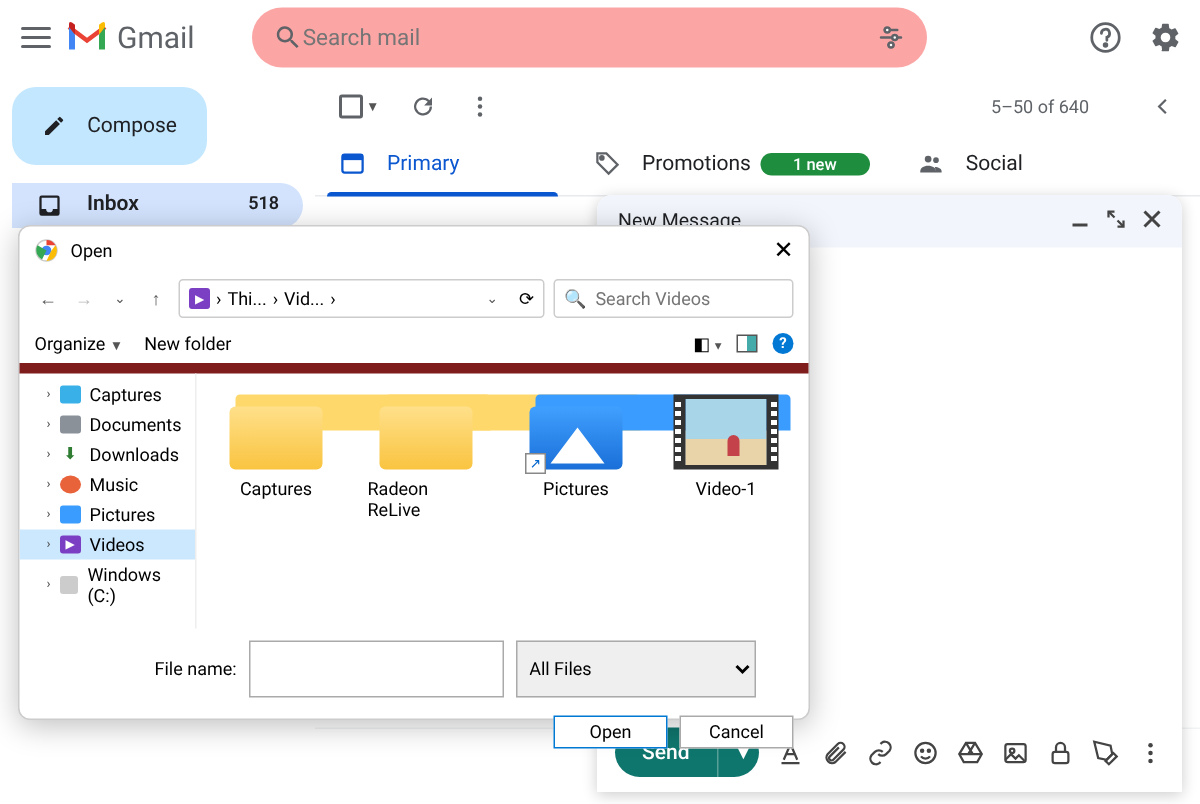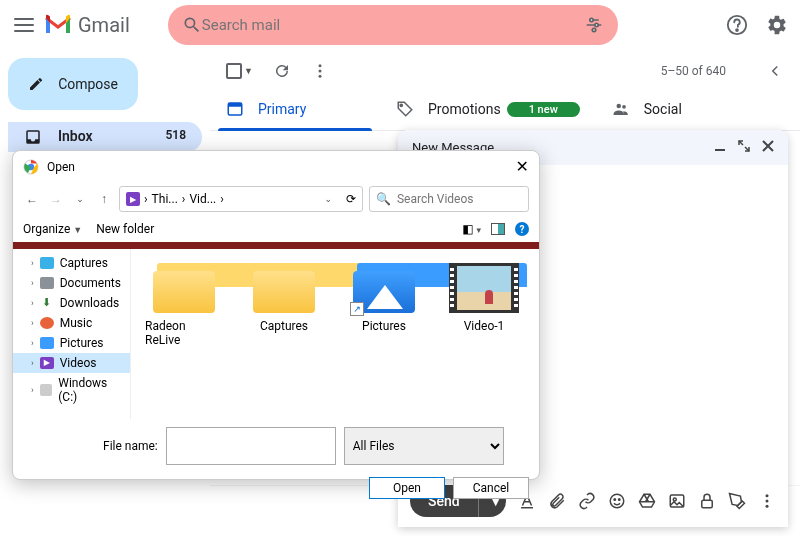--- a/index.html
+++ b/index.html
@@ -27,21 +27,21 @@
 .tab.active::after{content:'';position:absolute;bottom:-1px;left:8px;right:8px;height:3px;background:#0b57d0;border-radius:3px 3px 0 0}
 .badge{background:#1e8e3e;color:#fff;font-size:11px;padding:1px 22px;border-radius:9px;font-weight:500}
 .pagination{color:#5f6368;font-size:12px;margin-left:auto;margin-right:20px}
 .mail-row{display:flex;align-items:center;gap:14px;padding:8px 16px;border-bottom:1px solid #f1f3f4}
 
 .compose-window{position:absolute;right:12px;top:130px;width:390px;background:#fff;border-radius:10px 10px 0 0;box-shadow:0 2px 10px rgba(0,0,0,0.2);z-index:5}
 .compose-header{background:#f2f6fc;padding:10px 14px;display:flex;align-items:flex-start;border-radius:10px 10px 0 0;font-size:13px}
 .compose-header .actions{margin-left:auto;display:flex;gap:12px}
 .compose-body{height:310px}
 .compose-footer{display:flex;align-items:center;gap:12px;padding:10px 12px}
-.send-btn{background:#404040;color:#fff;border-radius:18px;display:flex;align-items:center;overflow:hidden;cursor:pointer}
+.send-btn{background:#0f766e;color:#fff;border-radius:18px;display:flex;align-items:center;overflow:hidden;cursor:pointer}
 .send-btn .main-send{padding:8px 18px;font-weight:500}
 .send-btn .arrow{padding:8px 10px;border-left:1px solid rgba(255,255,255,0.3)}
 .compose-footer .tools{display:flex;gap:12px;align-items:center;color:#444}
 
 .file-dialog{position:absolute;left:12px;top:150px;width:528px;height:330px;background:#fff;border:1px solid #ccc;border-radius:8px;box-shadow:0 4px 20px rgba(0,0,0,0.25);z-index:10;font-family:'Segoe UI',sans-serif;font-size:12px;color:#000}
 .fd-title{display:flex;align-items:center;padding:6px 10px;gap:8px}
 .fd-title .close{margin-left:auto;font-size:16px;cursor:pointer}
 .fd-nav{display:flex;align-items:center;gap:6px;padding:4px 10px}
 .fd-nav .arrow-btn{width:18px;text-align:center;cursor:pointer;color:#555}
 .fd-path{flex:1;border:1px solid #ccc;border-radius:3px;height:26px;display:flex;align-items:center;padding:0 6px;gap:4px}
@@ -339,28 +339,28 @@
           <span class="sq" style="background:#ccc"></span>
           <span>Windows (C:)</span>
         </div>
     </div>
     <div class="fd-files">
       <div class="fd-file">
           <div class="folder-ico">
             <div class="tab"></div>
             <div class="body"></div>
           </div>
-          <span>Radeon ReLive</span>
+          <span>Captures</span>
         </div>
       <div class="fd-file">
           <div class="folder-ico">
             <div class="tab"></div>
             <div class="body"></div>
           </div>
-          <span>Captures</span>
+          <span>Radeon ReLive</span>
         </div>
       <div class="fd-file">
           <div class="folder-ico blue">
             <div class="tab"></div>
             <div class="body"></div>
             <div class="tri"></div>
             <div class="shortcut-badge">↗</div>
           </div>
           <span>Pictures</span>
         </div>

